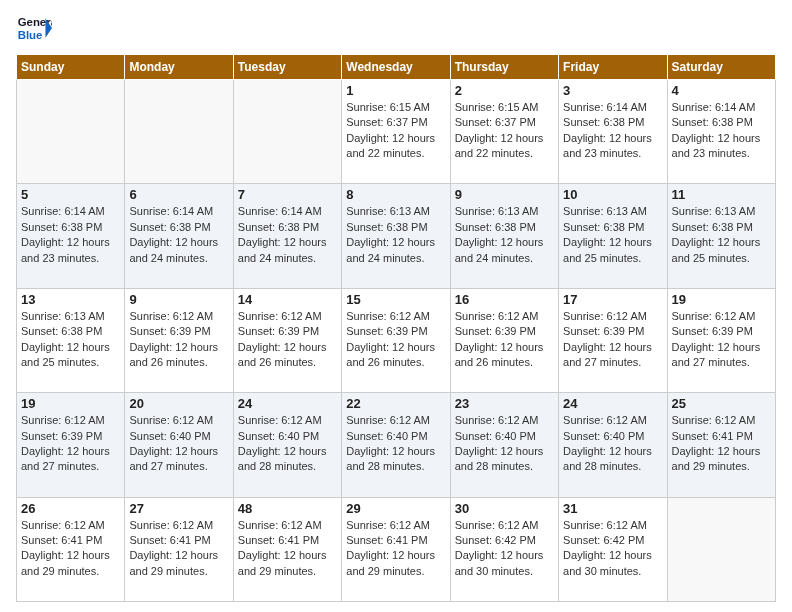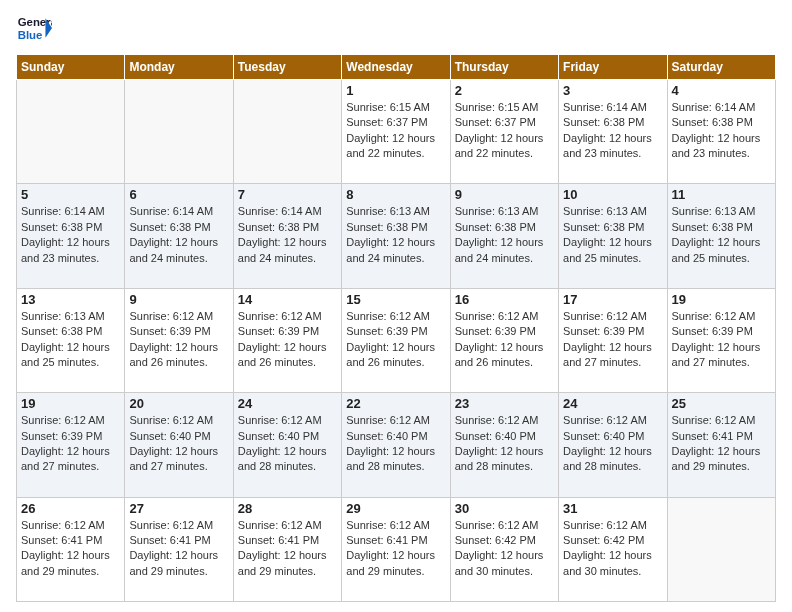--- a/index.html
+++ b/index.html
@@ -314,21 +314,21 @@
 and 29 minutes.</div>
           </td>
           <td>
             <span class="day-number">27</span>
             <div class="day-info" style="white-space: pre-line;">Sunrise: 6:12 AM
 Sunset: 6:41 PM
 Daylight: 12 hours
 and 29 minutes.</div>
           </td>
           <td>
-            <span class="day-number">28</span>
+            <span class="day-number">48</span>
             <div class="day-info" style="white-space: pre-line;">Sunrise: 6:12 AM
 Sunset: 6:41 PM
 Daylight: 12 hours
 and 29 minutes.</div>
           </td>
           <td>
             <span class="day-number">29</span>
             <div class="day-info" style="white-space: pre-line;">Sunrise: 6:12 AM
 Sunset: 6:41 PM
 Daylight: 12 hours

